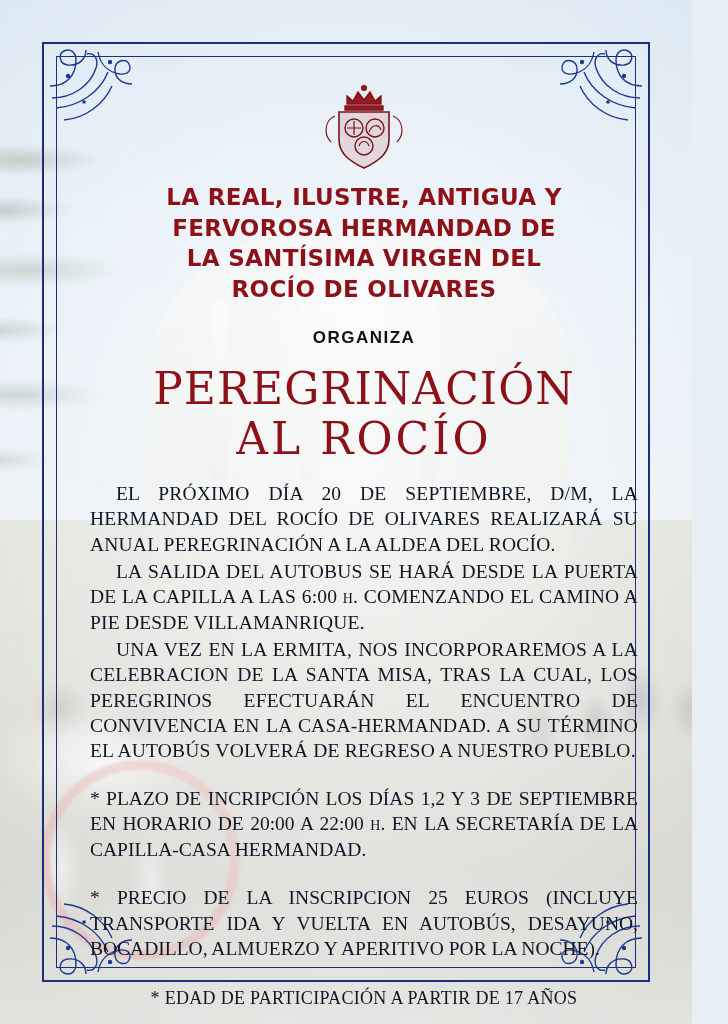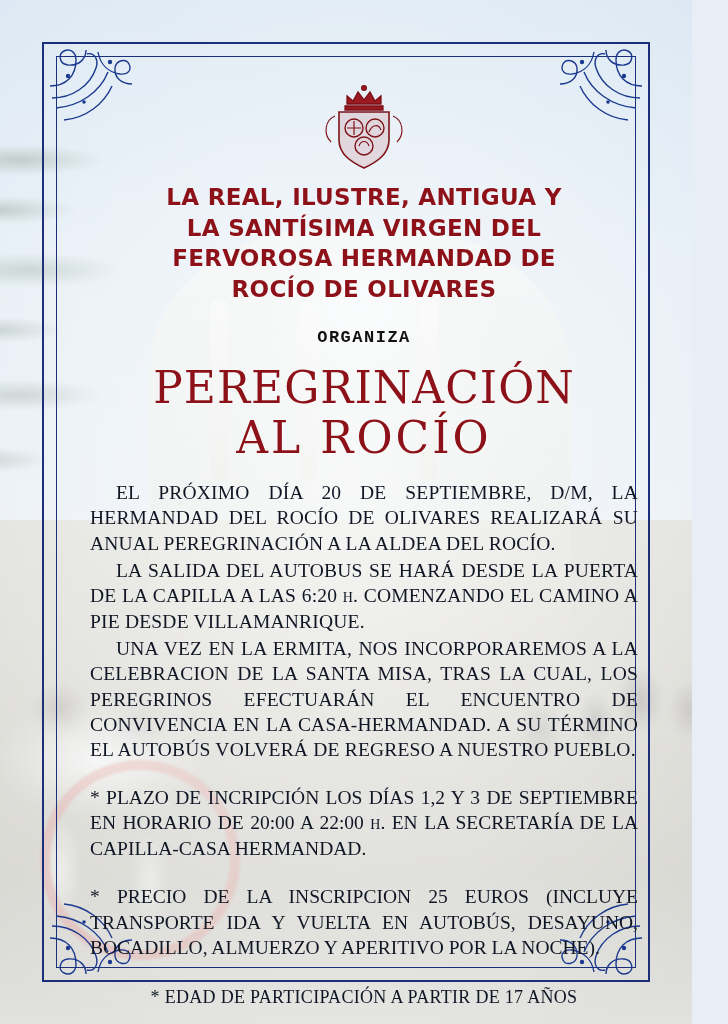--- a/index.html
+++ b/index.html
@@ -129,21 +129,21 @@
     font-weight: bold;
     font-size: 23px;
     line-height: 1.33;
     letter-spacing: .3px;
     margin: 10px 34px 0;
     text-shadow: 0 1px 0 rgba(255,255,255,.6);
   }
 
   .organiza {
     color: #121212;
-    font-family: Liberation Mono, monospace;
+    font-family: Liberation Sans, sans-serif;
     font-weight: bold;
     font-size: 17px;
     letter-spacing: 1.5px;
     margin-top: 24px;
   }
 
   .big-title {
     color: #8d1118;
     font-family: "DejaVu Serif", serif;
     font-weight: normal;
@@ -277,35 +277,35 @@
         <path d="M60 52 C63 44 70 44 72 50" stroke="#7e1118" stroke-width="1.2"></path>
         <path d="M50 66 C52 60 58 60 60 66" stroke="#7e1118" stroke-width="1.2"></path>
 
         <path d="M26 36 C16 40 14 54 22 62" stroke="#7e1118" stroke-width="1.1"></path>
         <path d="M84 36 C94 40 96 54 88 62" stroke="#7e1118" stroke-width="1.1"></path>
       </svg>
     </div>
 
     <div class="org-title">
       <div>LA REAL, ILUSTRE, ANTIGUA Y</div>
+      <div>FERVOROSA HERMANDAD DE</div>
       <div>LA SANTÍSIMA VIRGEN DEL</div>
-      <div>FERVOROSA HERMANDAD DE</div>
       <div>ROCÍO DE OLIVARES</div>
     </div>
 
     <div class="organiza">ORGANIZA</div>
 
     <div class="big-title">
       <div class="l1">PEREGRINACIÓN</div>
       <div class="l2">AL ROCÍO</div>
     </div>
 
     <div class="body-text">
       <p>EL PRÓXIMO DÍA 20 DE SEPTIEMBRE, D/M, LA HERMANDAD DEL ROCÍO DE OLIVARES REALIZARÁ SU ANUAL PEREGRINACIÓN A LA ALDEA DEL ROCÍO.</p>
-      <p>LA SALIDA DEL AUTOBUS SE HARÁ DESDE LA PUERTA DE LA CAPILLA A LAS 6:20 h. COMENZANDO EL CAMINO A PIE DESDE VILLAMANRIQUE.</p>
+      <p>LA SALIDA DEL AUTOBUS SE HARÁ DESDE LA PUERTA DE LA CAPILLA A LAS 6:00 h. COMENZANDO EL CAMINO A PIE DESDE VILLAMANRIQUE.</p>
       <p>UNA VEZ EN LA ERMITA, NOS INCORPORAREMOS A LA CELEBRACION DE LA SANTA MISA, TRAS LA CUAL, LOS PEREGRINOS EFECTUARÁN EL ENCUENTRO DE CONVIVENCIA EN LA CASA-HERMANDAD. A SU TÉRMINO EL AUTOBÚS VOLVERÁ DE REGRESO A NUESTRO PUEBLO.</p>
     </div>
 
     <div class="block">* PLAZO DE INCRIPCIÓN LOS DÍAS 1,2 Y 3 DE SEPTIEMBRE EN HORARIO DE 20:00 A 22:00 h. EN LA SECRETARÍA DE LA CAPILLA-CASA HERMANDAD.</div>
 
     <div class="block">* PRECIO DE LA INSCRIPCION 25 EUROS (INCLUYE TRANSPORTE IDA Y VUELTA EN AUTOBÚS, DESAYUNO, BOCADILLO, ALMUERZO Y APERITIVO POR LA NOCHE).</div>
 
     <div class="note">* EDAD DE PARTICIPACIÓN A PARTIR DE 17 AÑOS</div>
 
   </div>

